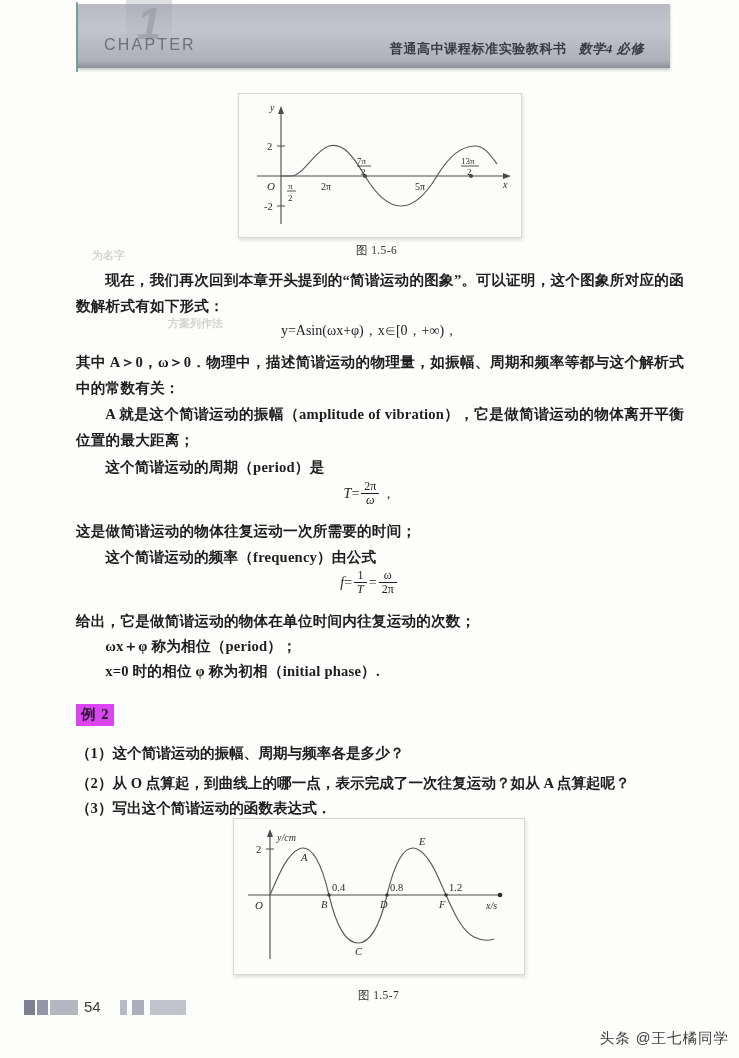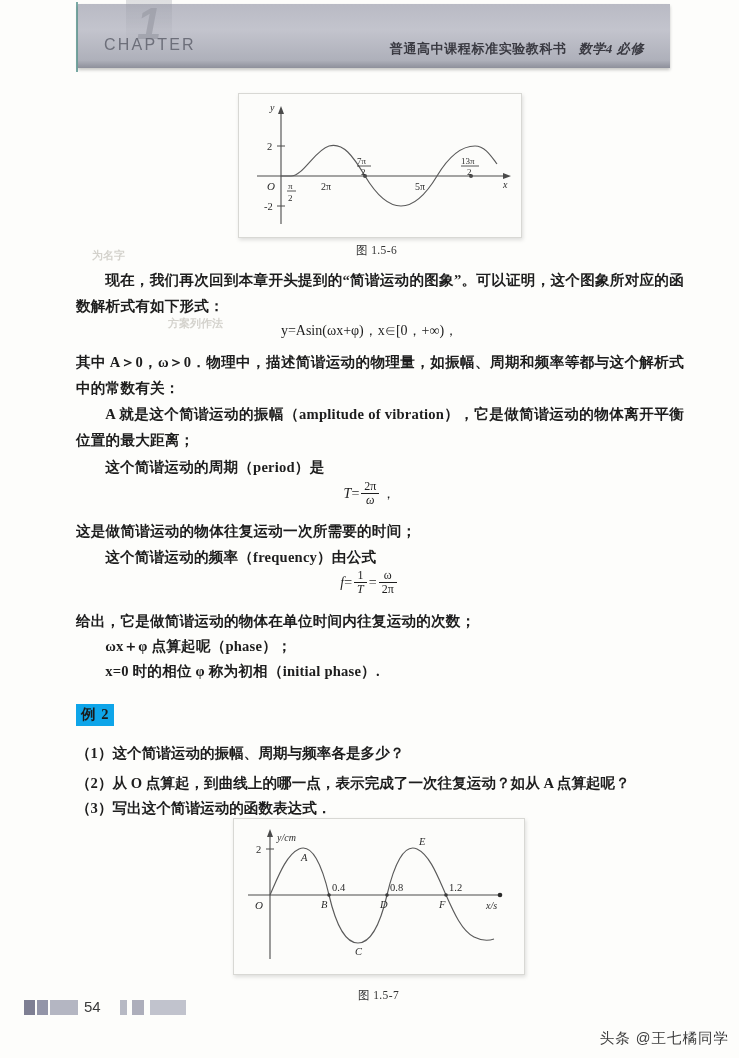--- a/index.html
+++ b/index.html
@@ -128,21 +128,21 @@
   }
   .frac .num { display: block; padding: 0 3px; }
   .frac .den { display: block; border-top: 1px solid #1d1d1d; padding: 0 3px; }
   .ital { font-style: italic; }
 
   
   .ex-tag {
     position: absolute;
     left: 76px;
     top: 704px;
-    background: #0ea5e9;
+    background: #d946ef;
     color: #1b1b1b;
     font-size: 14.5px;
     font-weight: bold;
     padding: 1px 5px 2px 5px;
     letter-spacing: 1px;
   }
   .ex-title {
     position: absolute;
     left: 133px;
     top: 705px;
@@ -278,21 +278,21 @@
   </div>
 
   <div class="para" style="top:519px;">这是做简谐运动的物体往复运动一次所需要的时间；</div>
   <div class="para indent" style="top:545px;">这个简谐运动的频率（frequency）由公式</div>
 
   <div class="formula" style="top:570px;">
     <span class="ital">f</span><span>=</span><span class="frac"><span class="num">1</span><span class="den ital">T</span></span><span>=</span><span class="frac"><span class="num">ω</span><span class="den">2π</span></span>
   </div>
 
   <div class="para" style="top:609px;">给出，它是做简谐运动的物体在单位时间内往复运动的次数；</div>
-  <div class="para indent" style="top:634px;">ωx＋φ 点算起呢（phase）；</div>
+  <div class="para indent" style="top:634px;">ωx＋φ 称为相位（period）；</div>
   <div class="para indent" style="top:659px;">x=0 时的相位 φ 称为初相（initial phase）.</div>
 
   <div class="ex-tag">例 2</div>
 
   <div class="q" style="top:744px;">（1）这个简谐运动的振幅、周期与频率各是多少？</div>
   <div class="q" style="top:774px;">（2）从 O 点算起，到曲线上的哪一点，表示完成了一次往复运动？如从 A 点算起呢？</div>
   <div class="q" style="top:799px;">（3）写出这个简谐运动的函数表达式．</div>
 
   <div class="figbox" id="fig2">
     <svg width="290" height="155" viewBox="0 0 290 155">

